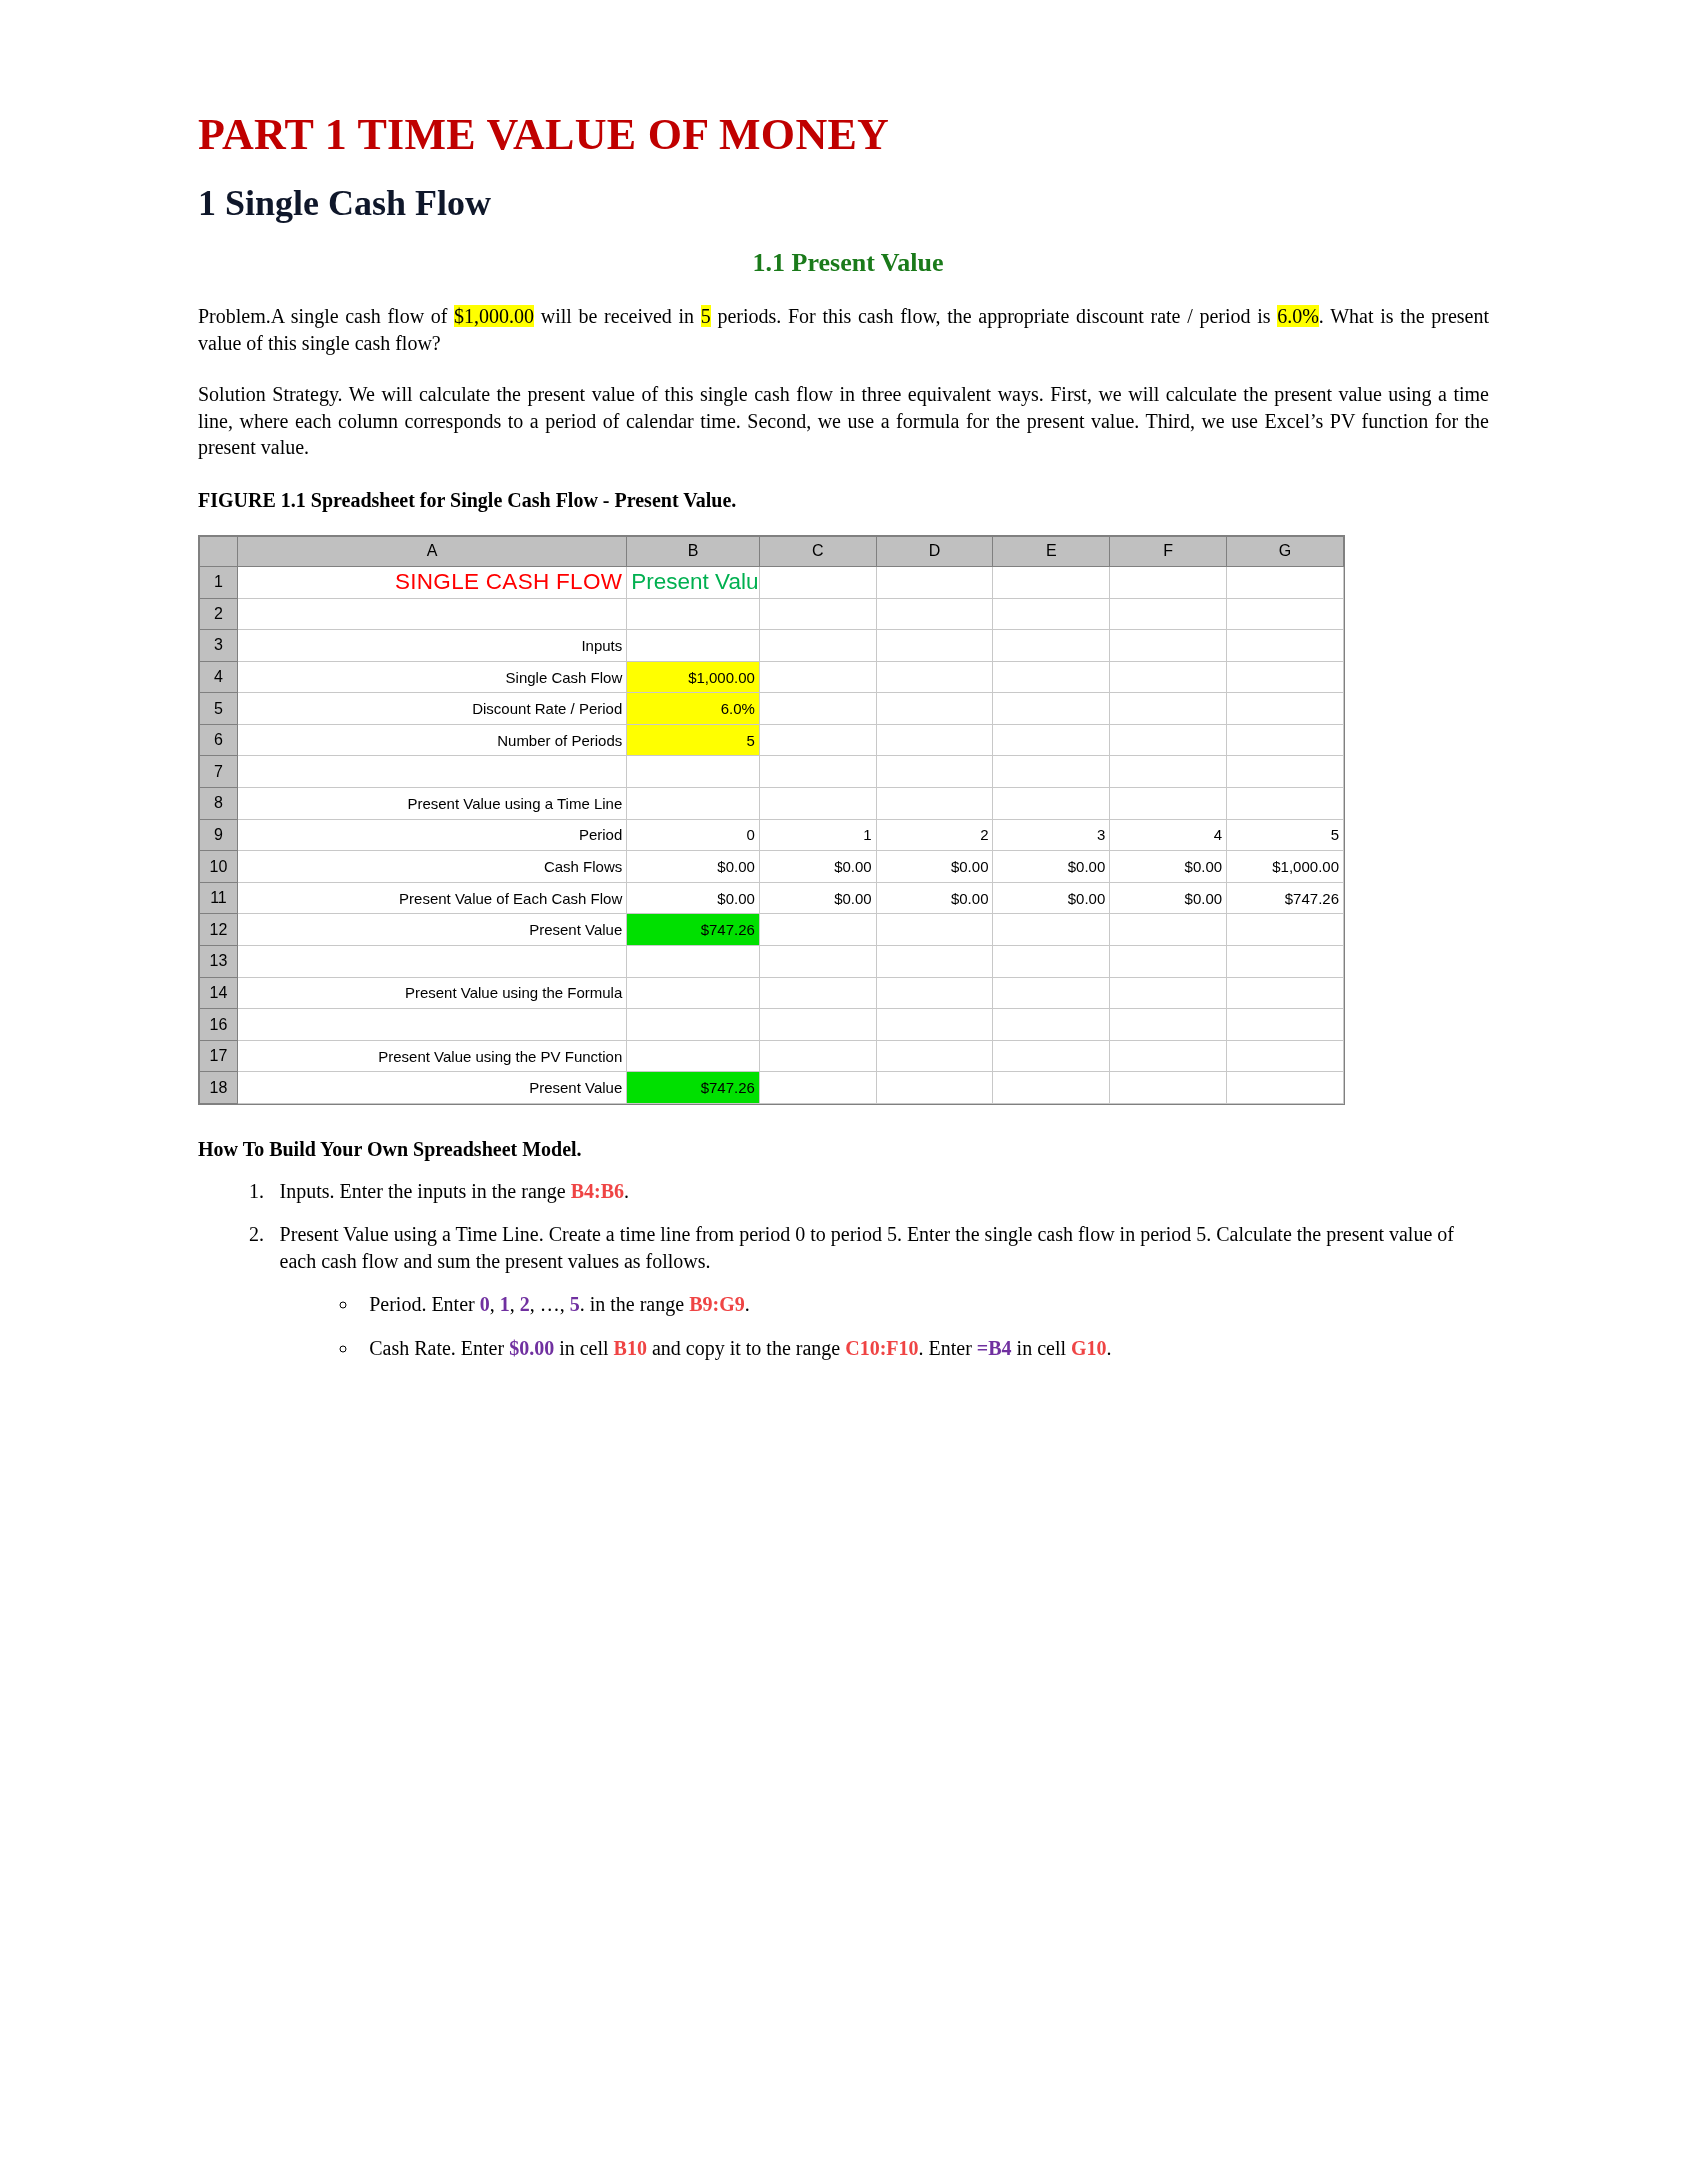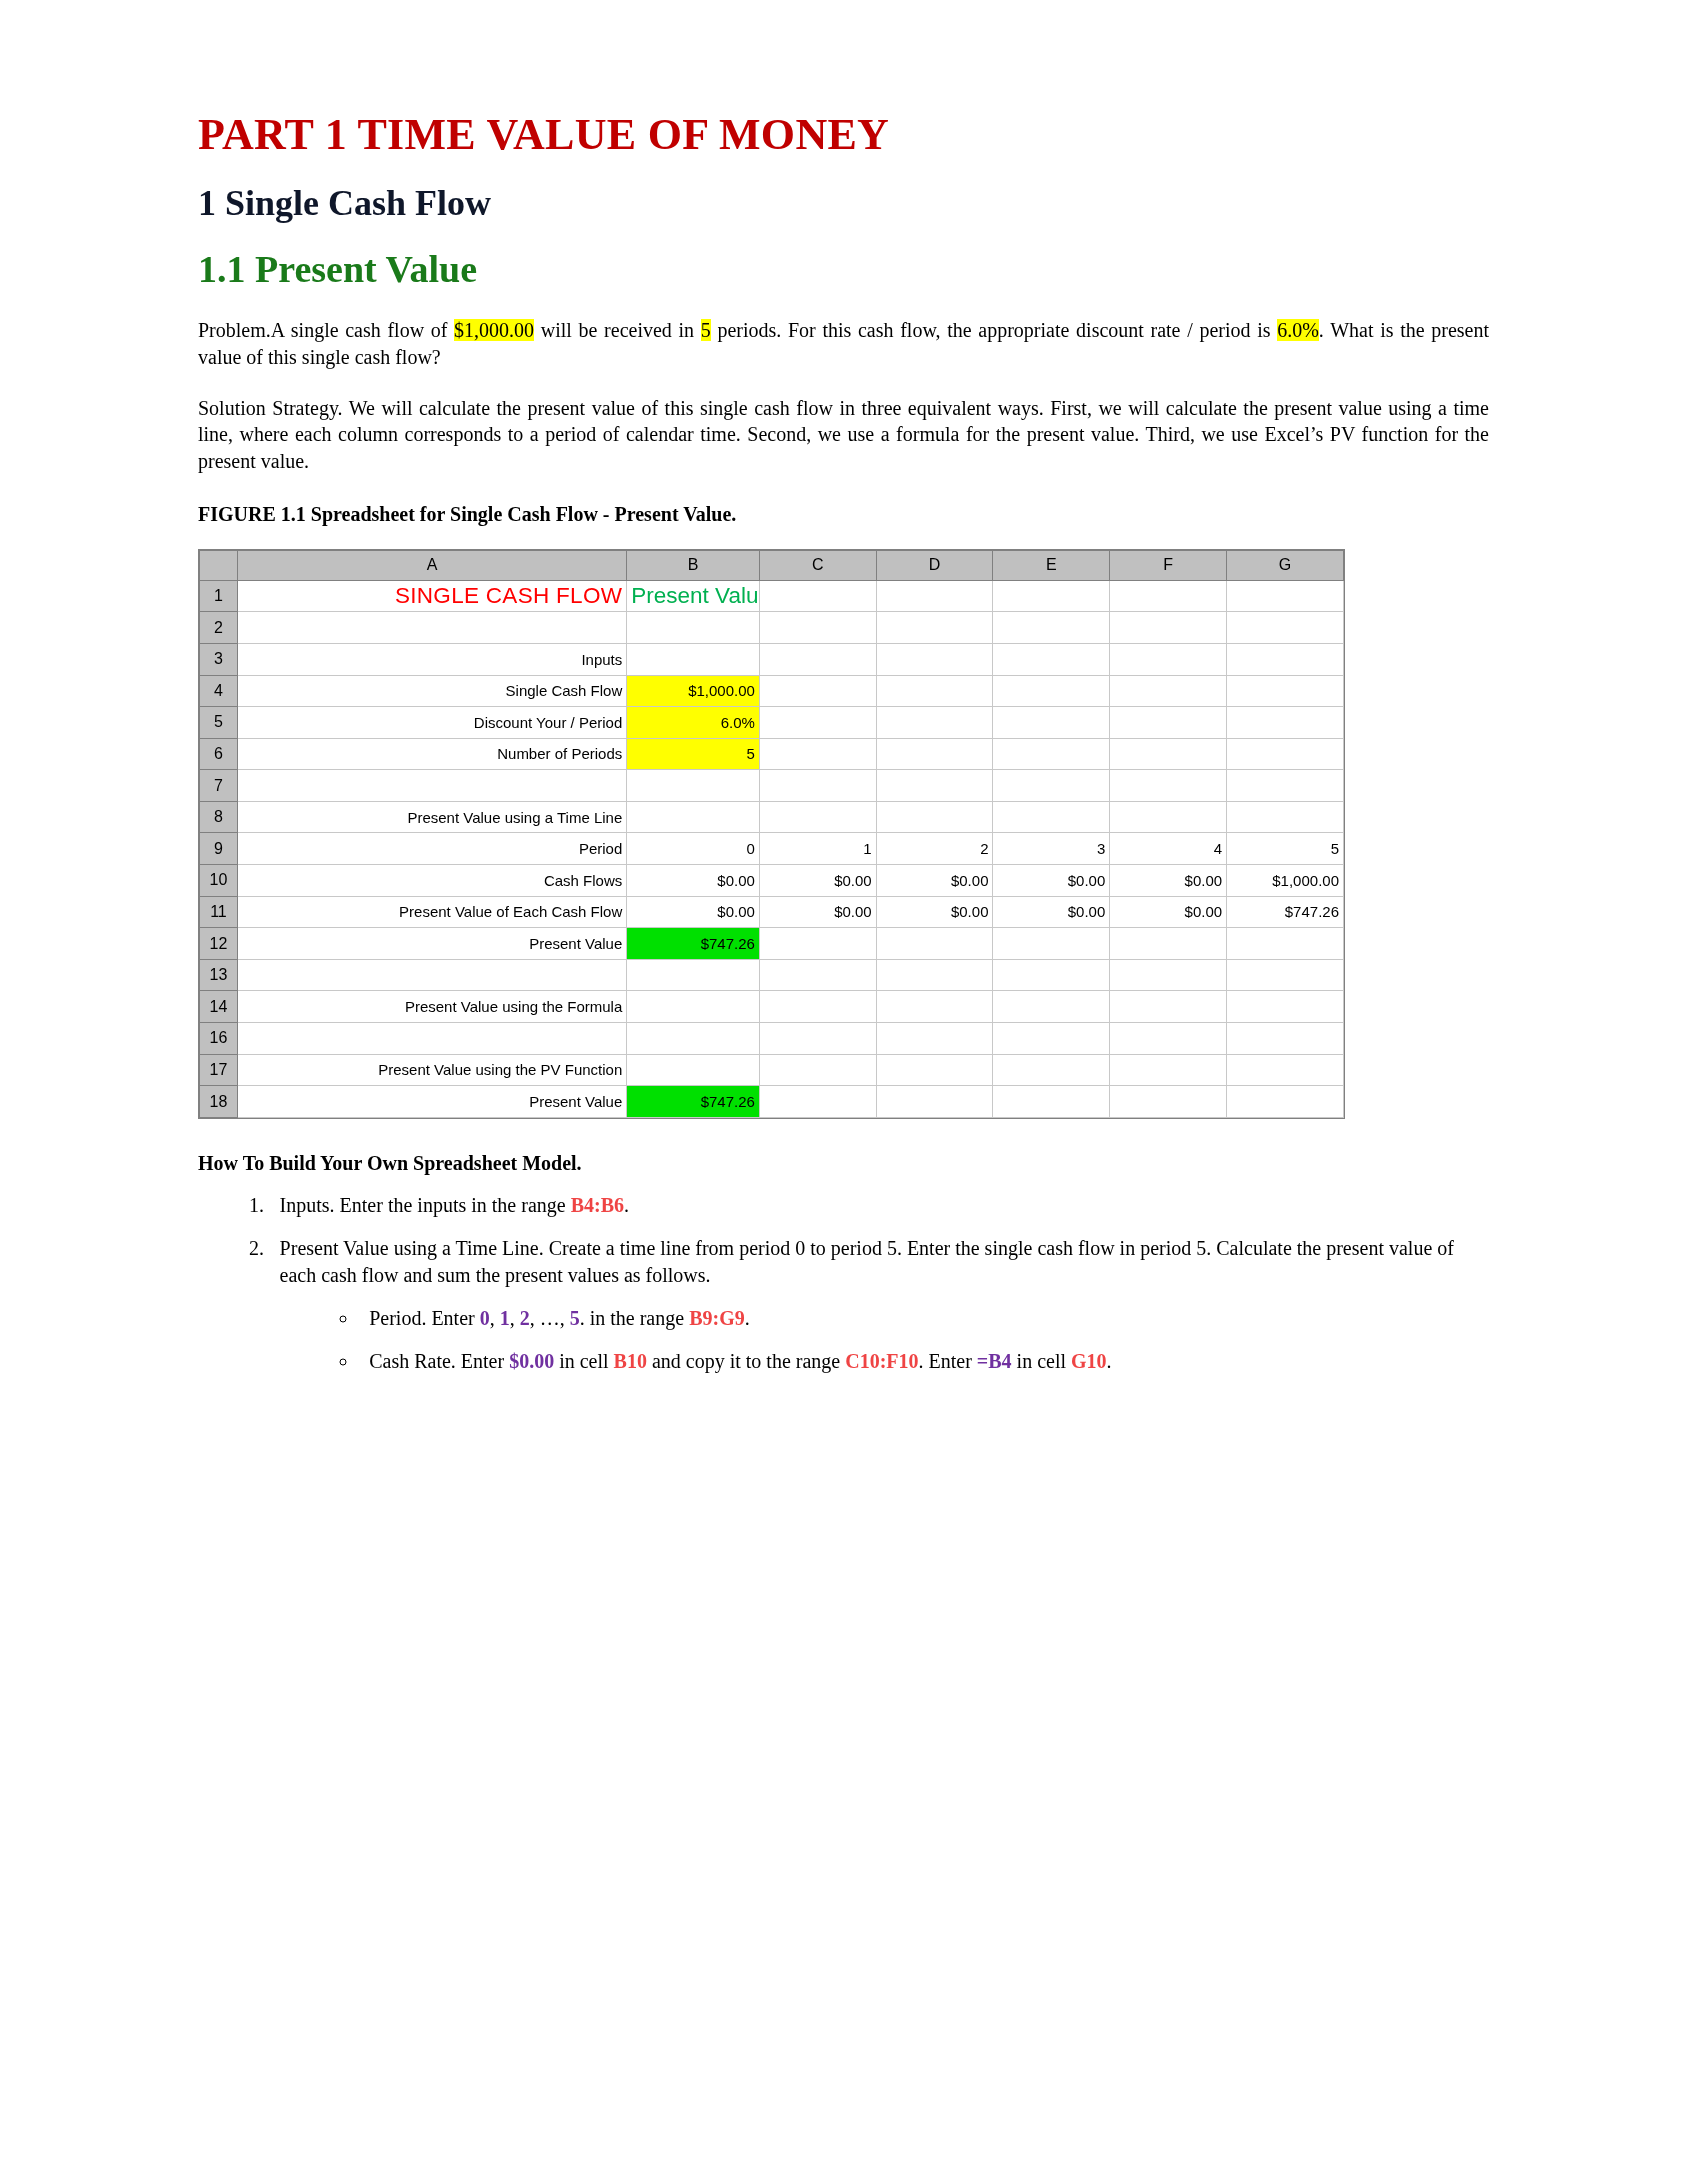--- a/index.html
+++ b/index.html
@@ -31,25 +31,26 @@
     letter-spacing: 0.3px;
   }
   h2.chapter-title {
     font-size: 36px;
     font-weight: bold;
     color: #0f172a;
     margin: 22.5px 0 0 0;
     line-height: 1.15;
   }
   h3.section-title {
-    font-size: 38px;
+    font-size: 26px;
     font-weight: bold;
     color: #1a7a1a;
-    margin: 24px 0 0 0;
+    margin: 24px 0 0 9px;
     line-height: 1.15;
+    text-align: center;
   }
   p.body-text {
     font-size: 20px;
     line-height: 1.32;
     margin: 25px 0 0 0;
     text-align: justify;
   }
   .bold { font-weight: normal; }
   .hl { background: #ffff00; }
   .figure-caption {
@@ -229,21 +230,21 @@
           <td class="lbl">Single Cash Flow</td>
           <td class="yellow">$1,000.00</td>
           <td></td>
           <td></td>
           <td></td>
           <td></td>
           <td></td>
         </tr>
         <tr>
           <td class="rowhdr">5</td>
-          <td class="lbl">Discount Your / Period</td>
+          <td class="lbl">Discount Rate / Period</td>
           <td class="yellow">6.0%</td>
           <td></td>
           <td></td>
           <td></td>
           <td></td>
           <td></td>
         </tr>
         <tr>
           <td class="rowhdr">6</td>
           <td class="lbl">Number of Periods</td>

